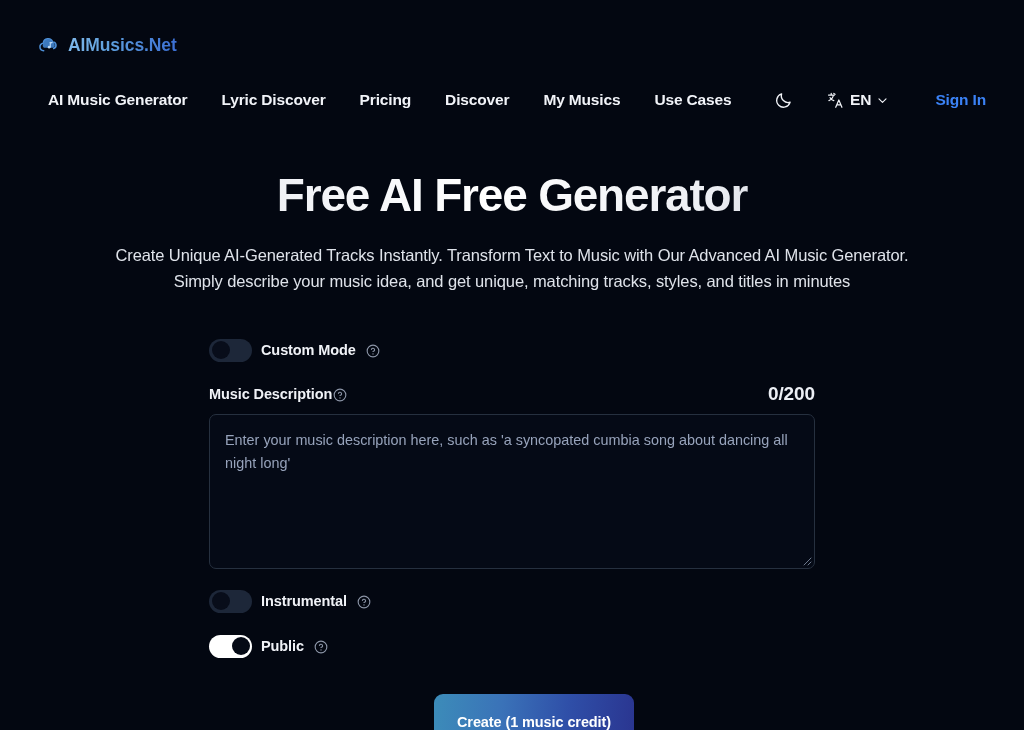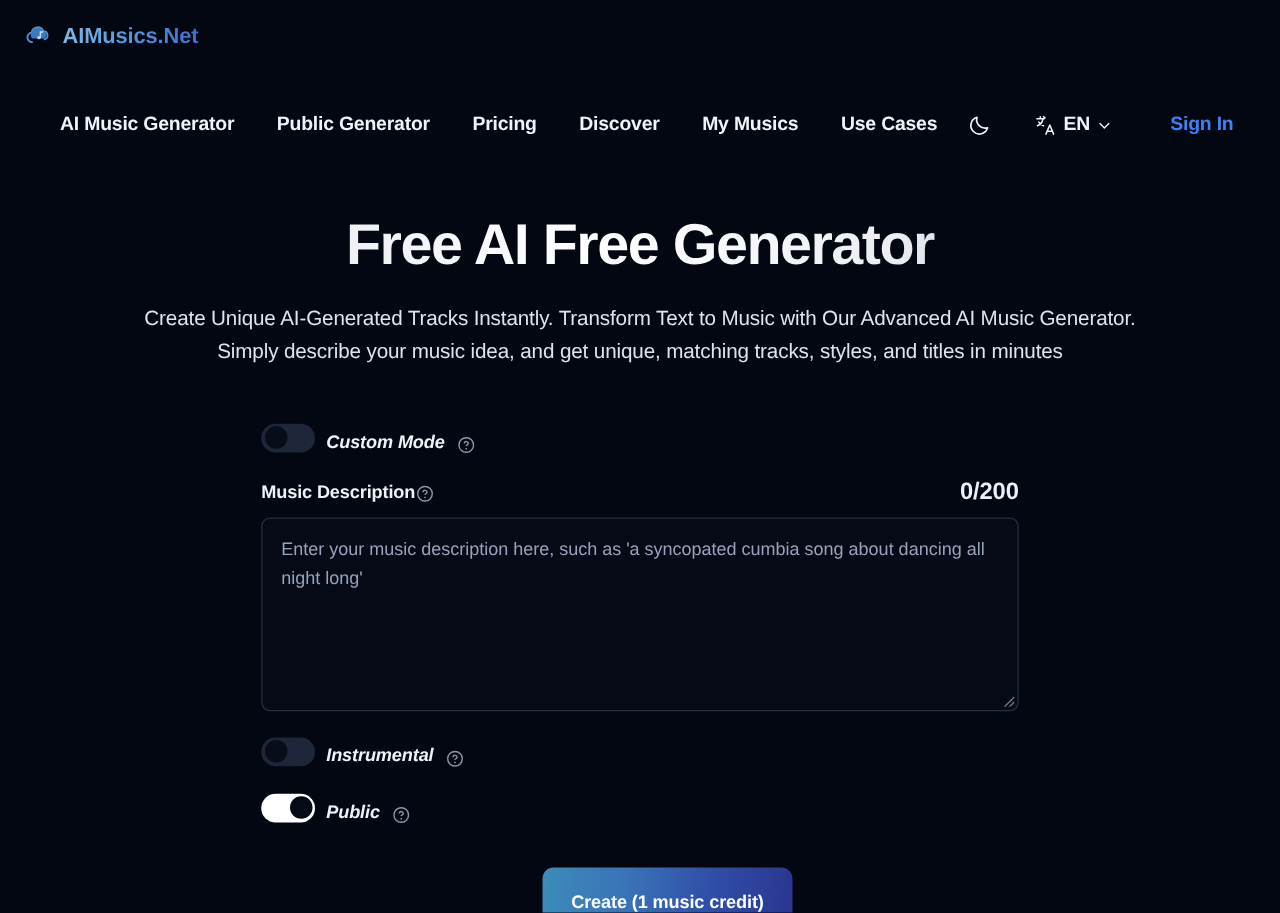--- a/index.html
+++ b/index.html
@@ -14,22 +14,22 @@
     background: #030711;
     font-family: "Liberation Sans", sans-serif;
     color: #e8eaf0;
     -webkit-font-smoothing: antialiased;
   }
 
   
   .logo-bar {
     height: 56px;
     display: flex;
-    align-items: center;
-    padding-left: 20px;
+    align-items: flex-end;
+    padding-left: 38px;
   }
   .logo-link {
     display: flex;
     align-items: center;
     gap: 8px;
     text-decoration: none;
     cursor: pointer;
   }
   .logo-icon {
     width: 22px;
@@ -141,23 +141,22 @@
   }
 
   
   .form-wrap {
     width: 606px;
     margin: 44px auto 0;
   }
 
   .row {
     display: flex;
-    align-items: flex-end;
+    align-items: center;
     gap: 9px;
-    font-style: italic;
   }
 
   .toggle {
     width: 43px;
     height: 23px;
     border-radius: 999px;
     position: relative;
     flex: 0 0 auto;
     cursor: pointer;
     border: none;
@@ -283,21 +282,21 @@
       <circle cx="12.15" cy="14.35" r="1.45" fill="#bcd9f5"></circle>
       <path d="M13.4 9.1l2.5-.75v1.5l-2.5.75z" fill="#bcd9f5"></path>
     </svg>
     <span class="logo-text">AIMusics.Net</span>
   </a>
 </div>
 
 <div class="nav-bar">
   <div class="nav-links">
     <a class="nav-link">AI Music Generator</a>
-    <a class="nav-link">Public Generator</a>
+    <a class="nav-link">Lyric Discover</a>
     <a class="nav-link">Pricing</a>
     <a class="nav-link">Discover</a>
     <a class="nav-link">My Musics</a>
     <a class="nav-link">Use Cases</a>
   </div>
 
   <div class="nav-right">
     <button class="icon-btn">
       <svg width="19" height="19" viewBox="0 0 24 24">
         <path d="M20.3 14.2A8.6 8.6 0 0 1 9.6 3.6a8.6 8.6 0 1 0 10.7 10.6z" fill="none" stroke="#f1f3f8" stroke-width="1.7" stroke-linecap="round" stroke-linejoin="round"></path>

